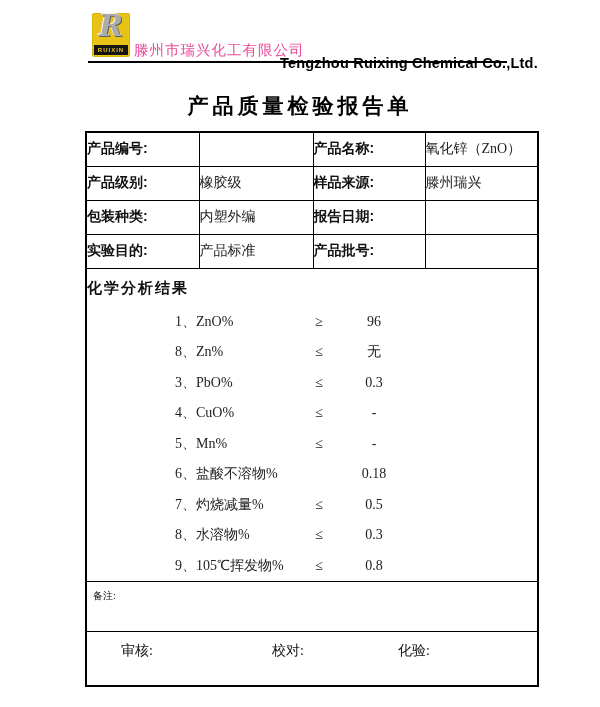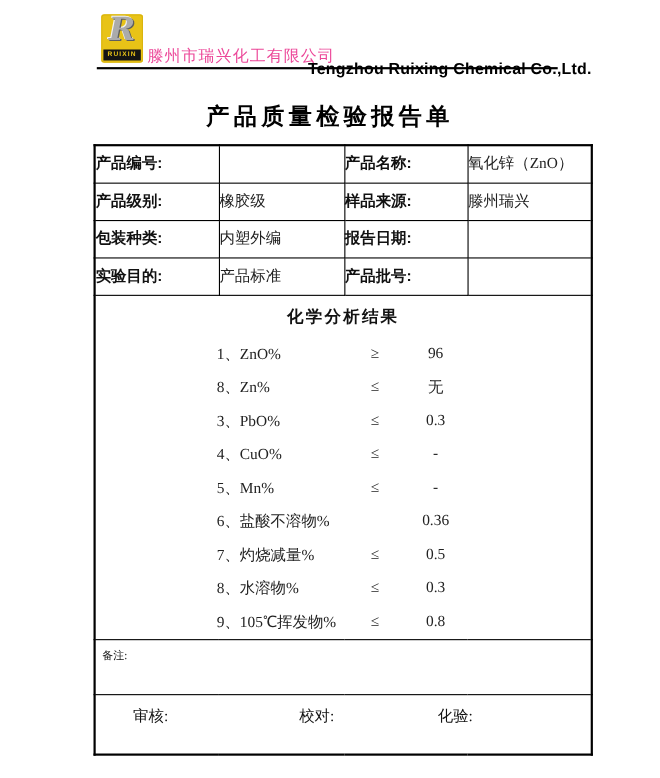--- a/index.html
+++ b/index.html
@@ -55,27 +55,27 @@
   }
   .report-table td { border:1.5px solid #000; padding:0; }
   .info-cell { height:34px; text-align:left; vertical-align:middle; }
   .cell-label {
     font-family:"Liberation Sans", sans-serif; font-weight:bold; font-size:14px;
   }
   .cell-value { font-size:14px; color:#222; }
   
   .analysis-cell { height:311px; vertical-align:top; }
   .analysis-title {
-    text-align:center; margin-top:10px; font-size:15px; font-weight:bold;
+    text-align:left; margin-top:10px; font-size:15px; font-weight:bold;
     letter-spacing:2px;
   }
   .analysis-items { margin-top:9px; }
   .analysis-row {
     display:grid; grid-template-columns:118px 52px 58px;
-    padding-left:110px; height:30.5px; align-items:center;
+    padding-left:88px; height:30.5px; align-items:center;
     font-size:14px; color:#222;
   }
   .analysis-label { white-space:nowrap; }
   .analysis-symbol { text-align:center; }
   .analysis-value { text-align:center; }
   
   .remarks-cell {
     height:50px; vertical-align:top;
     padding:7px 0 0 6px !important; font-size:10px;
   }
@@ -163,21 +163,21 @@
               <span class="analysis-value">-</span>
             </div>
             <div class="analysis-row">
               <span class="analysis-label">5、Mn%</span>
               <span class="analysis-symbol">≤</span>
               <span class="analysis-value">-</span>
             </div>
             <div class="analysis-row">
               <span class="analysis-label">6、盐酸不溶物%</span>
               <span class="analysis-symbol"></span>
-              <span class="analysis-value">0.36</span>
+              <span class="analysis-value">0.18</span>
             </div>
             <div class="analysis-row">
               <span class="analysis-label">7、灼烧减量%</span>
               <span class="analysis-symbol">≤</span>
               <span class="analysis-value">0.5</span>
             </div>
             <div class="analysis-row">
               <span class="analysis-label">8、水溶物%</span>
               <span class="analysis-symbol">≤</span>
               <span class="analysis-value">0.3</span>

